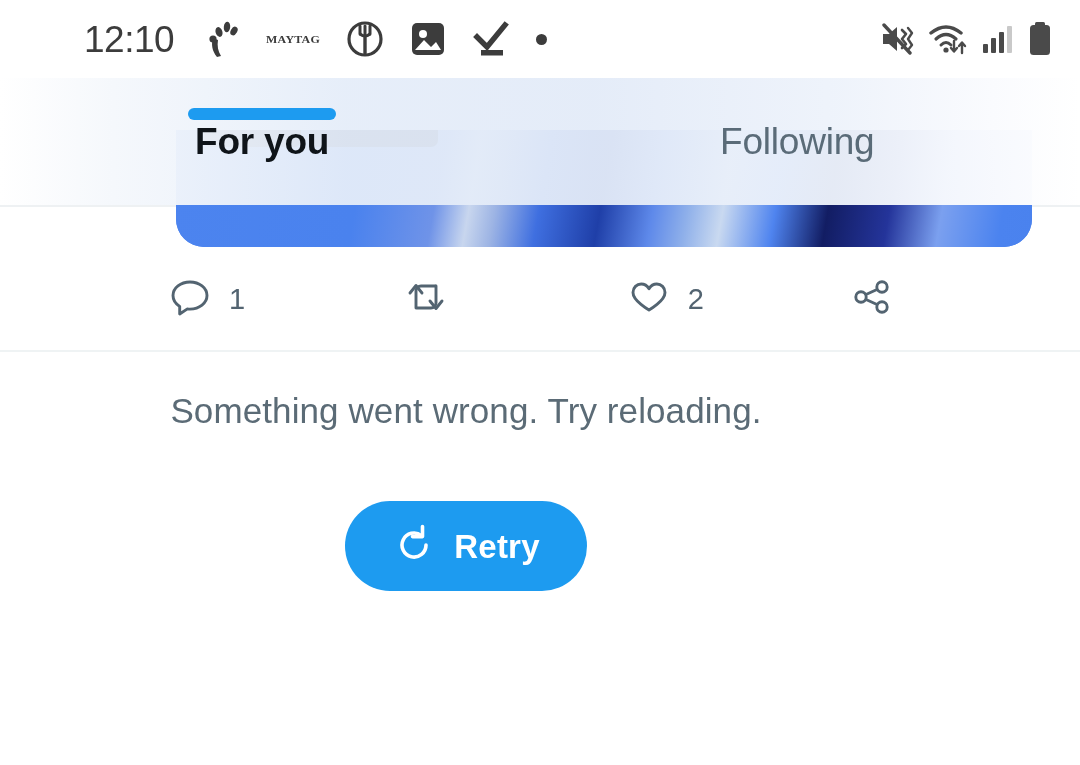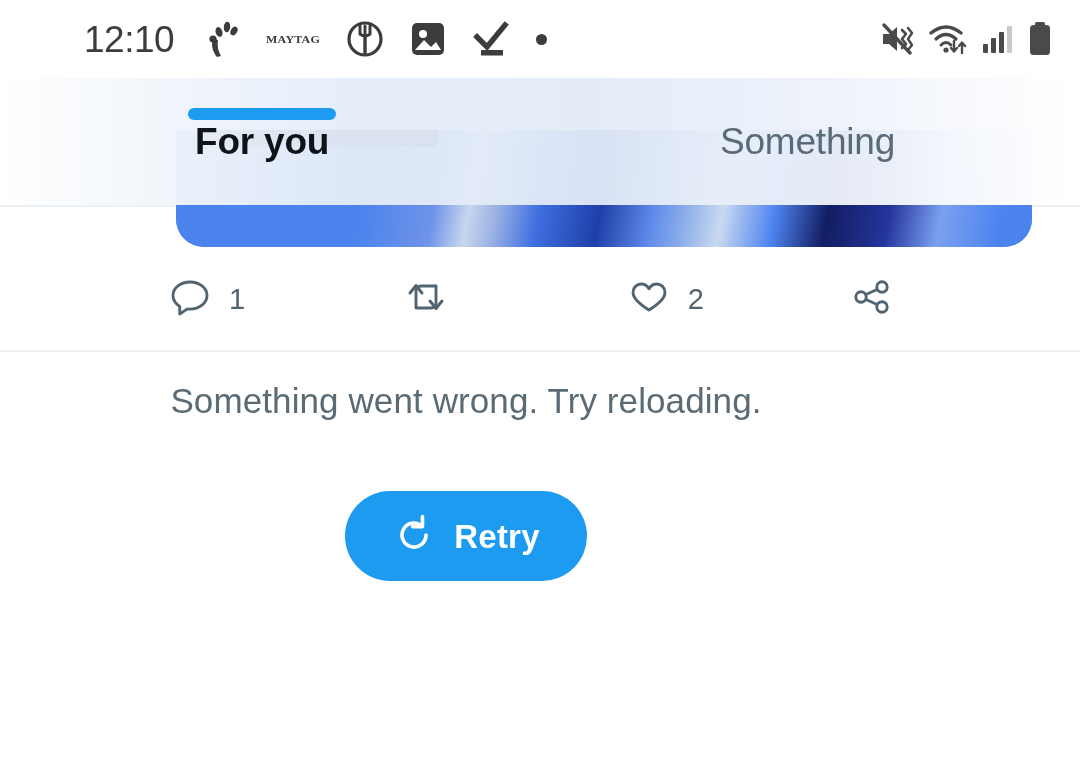--- a/index.html
+++ b/index.html
@@ -163,21 +163,21 @@
     position: absolute;
     top: 272px; left: 0;
     width: 1080px;
     height: 2px;
     background: #eff3f4;
   }
 
   
   .error-block {
     position: absolute;
-    top: 302px; left: 0;
+    top: 312px; left: 0;
     width: 932px;
     text-align: center;
   }
   .error-text {
     font-size: 35px;
     color: #5b6b76;
     line-height: 1.2;
     letter-spacing: 0.1px;
   }
   .retry-button {
@@ -414,16 +414,16 @@
       <span class="retry-label">Retry</span>
     </button>
   </div>
 </div>
 
 <div class="tab-bar">
   <div class="tab tab-foryou">
     <span class="tab-label">For you</span>
   </div>
   <div class="tab tab-following">
-    <span class="tab-label">Something</span>
+    <span class="tab-label">Following</span>
   </div>
 </div>
 <div class="tab-indicator"></div>
 
 </body></html>

